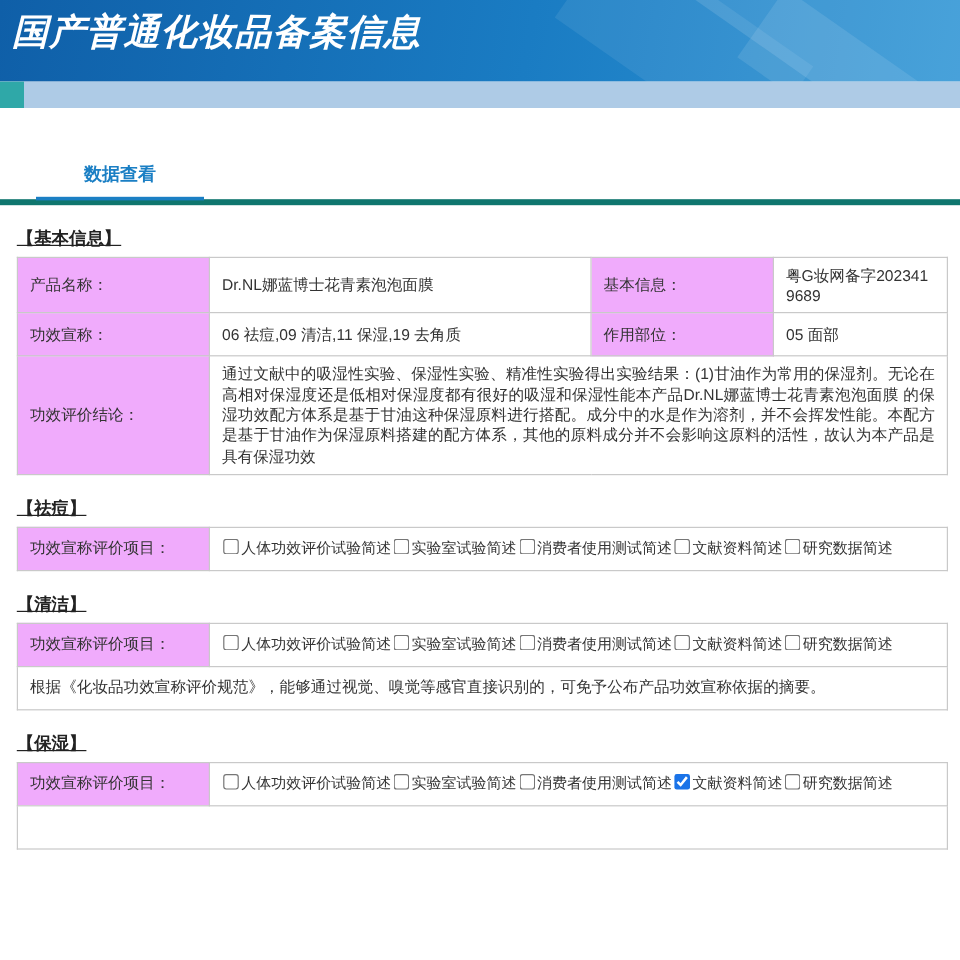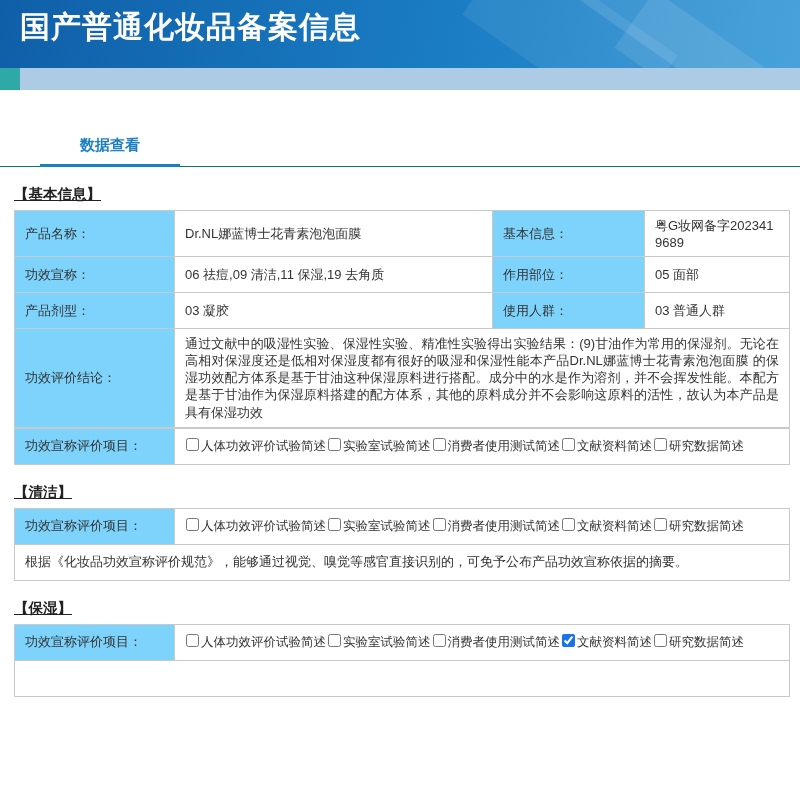--- a/index.html
+++ b/index.html
@@ -3,42 +3,42 @@
 <meta charset="utf-8">
 <style>
   * { margin:0; padding:0; box-sizing:border-box; }
   html,body { width:800px; height:800px; overflow:hidden; background:#fff;
     font-family:"Liberation Sans", sans-serif; color:#333; }
 
   
   .header { position:relative; height:68px; overflow:hidden;
     background:linear-gradient(100deg,#0f5fa8 0%,#1a7cc3 55%,#2f95d5 100%); }
   .header .title { position:relative; z-index:2; color:#fff; font-size:30px;
-    font-weight:bold; padding:7px 0 0 20px; letter-spacing:1px; }
+    font-weight:bold; padding:7px 0 0 10px; letter-spacing:1px;font-style:italic; }
   .deco { position:absolute; background:rgba(255,255,255,.12); transform:rotate(35deg); z-index:1; }
   .d1 { right:-50px; top:-60px; width:300px; height:130px; }
   .d2 { right:130px; top:-10px; width:200px; height:90px; background:rgba(255,255,255,.08); }
   .d3 { right:20px; top:30px; width:160px; height:70px; background:rgba(255,255,255,.10); }
 
   .substrip { position:relative; height:22px; background:#aecbe6; }
   .teal-block { position:absolute; left:0; top:0; width:20px; height:22px; background:#2fa8a8; }
 
   
-  .tabbar { margin-top:36px; padding-left:40px; border-bottom:1px solid #0f766e; }
+  .tabbar { margin-top:36px; padding-left:30px; border-bottom:5px solid #0f766e; }
   .tab { display:inline-block; width:140px; text-align:center; color:#1b7fc4;
     font-weight:bold; font-size:15px; padding:10px 0 9px;
     border-bottom:3px solid #1b7fc4; margin-bottom:-1px; cursor:pointer; }
 
   .content { padding:0 10px 0 14px; }
   .sec-title { font-size:14.5px; font-weight:bold; color:#222; margin:18px 0 6px;text-decoration:underline; }
 
   table.info { width:100%; border-collapse:collapse; table-layout:fixed; }
   table.info td { border:1px solid #c9c9c9; font-size:13px; padding:6px 10px;
     vertical-align:middle; height:36px; word-break:break-all; }
-  td.lbl { background:#7dd3fc; }
+  td.lbl { background:#f0abfc; }
   td.small { font-size:12px; text-align:justify; line-height:1.32; padding:4px 8px; }
   td.note-cell { font-size:13px; padding:12px 10px; height:46px; }
   td.spacer { height:30px; }
 
   .cb-cell { padding:6px 4px; white-space:nowrap; }
   .cb-item { display:inline-flex; font-size:12.5px; margin-right:1px; cursor:pointer; }
   .cb-item input { width:13px; height:13px; margin:0 2px 0 1px; accent-color:#1a73e8; }
 </style>
 </head>
 <body>
@@ -74,32 +74,27 @@
       <td class="lbl">基本信息：</td>
       <td>粤G妆网备字2023419689</td>
     </tr>
     <tr>
       <td class="lbl">功效宣称：</td>
       <td>06 祛痘,09 清洁,11 保湿,19 去角质</td>
       <td class="lbl">作用部位：</td>
       <td>05 面部</td>
     </tr>
     <tr>
-      <td class="lbl">产品剂型：</td>
-      <td>03 凝胶</td>
-      <td class="lbl">使用人群：</td>
-      <td>03 普通人群</td>
-    </tr>
-    <tr>
       <td class="lbl">功效评价结论：</td>
-      <td class="small" colspan="3">通过文献中的吸湿性实验、保湿性实验、精准性实验得出实验结果：(9)甘油作为常用的保湿剂。无论在高相对保湿度还是低相对保湿度都有很好的吸湿和保湿性能本产品Dr.NL娜蓝博士花青素泡泡面膜 的保湿功效配方体系是基于甘油这种保湿原料进行搭配。成分中的水是作为溶剂，并不会挥发性能。本配方是基于甘油作为保湿原料搭建的配方体系，其他的原料成分并不会影响这原料的活性，故认为本产品是具有保湿功效</td>
+      <td class="small" colspan="3">通过文献中的吸湿性实验、保湿性实验、精准性实验得出实验结果：(1)甘油作为常用的保湿剂。无论在高相对保湿度还是低相对保湿度都有很好的吸湿和保湿性能本产品Dr.NL娜蓝博士花青素泡泡面膜 的保湿功效配方体系是基于甘油这种保湿原料进行搭配。成分中的水是作为溶剂，并不会挥发性能。本配方是基于甘油作为保湿原料搭建的配方体系，其他的原料成分并不会影响这原料的活性，故认为本产品是具有保湿功效</td>
     </tr>
   </tbody>
     </table>
 
+  <div class="sec-title">【祛痘】</div>
   <table class="info">
     <colgroup>
         <col style="width:160px">
         <col>
       </colgroup>
     <tbody>
         <tr>
       <td class="lbl">功效宣称评价项目：</td>
       <td class="cb-cell"><label class="cb-item">
               <input type="checkbox" style="">

